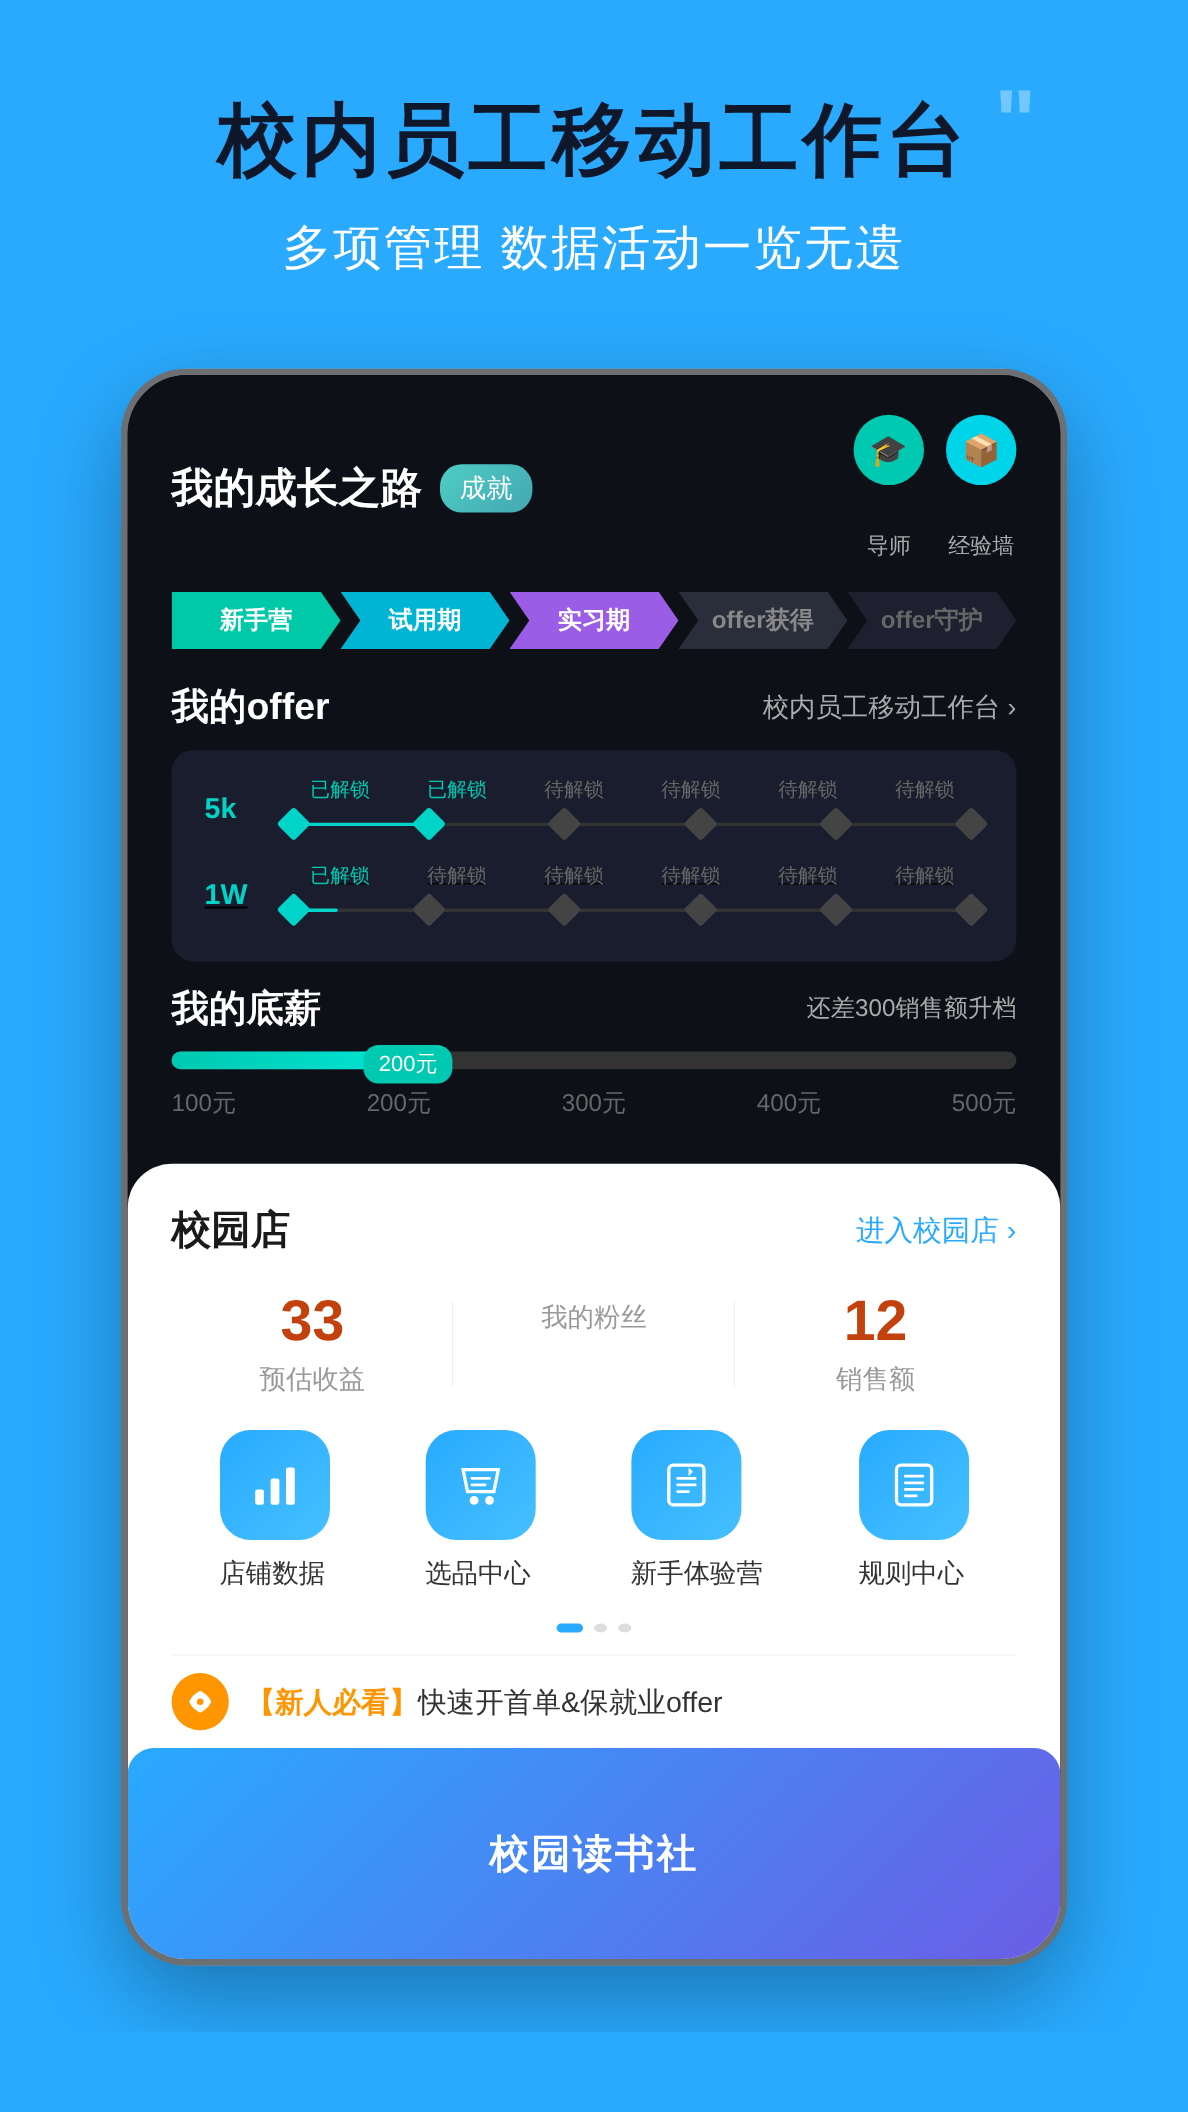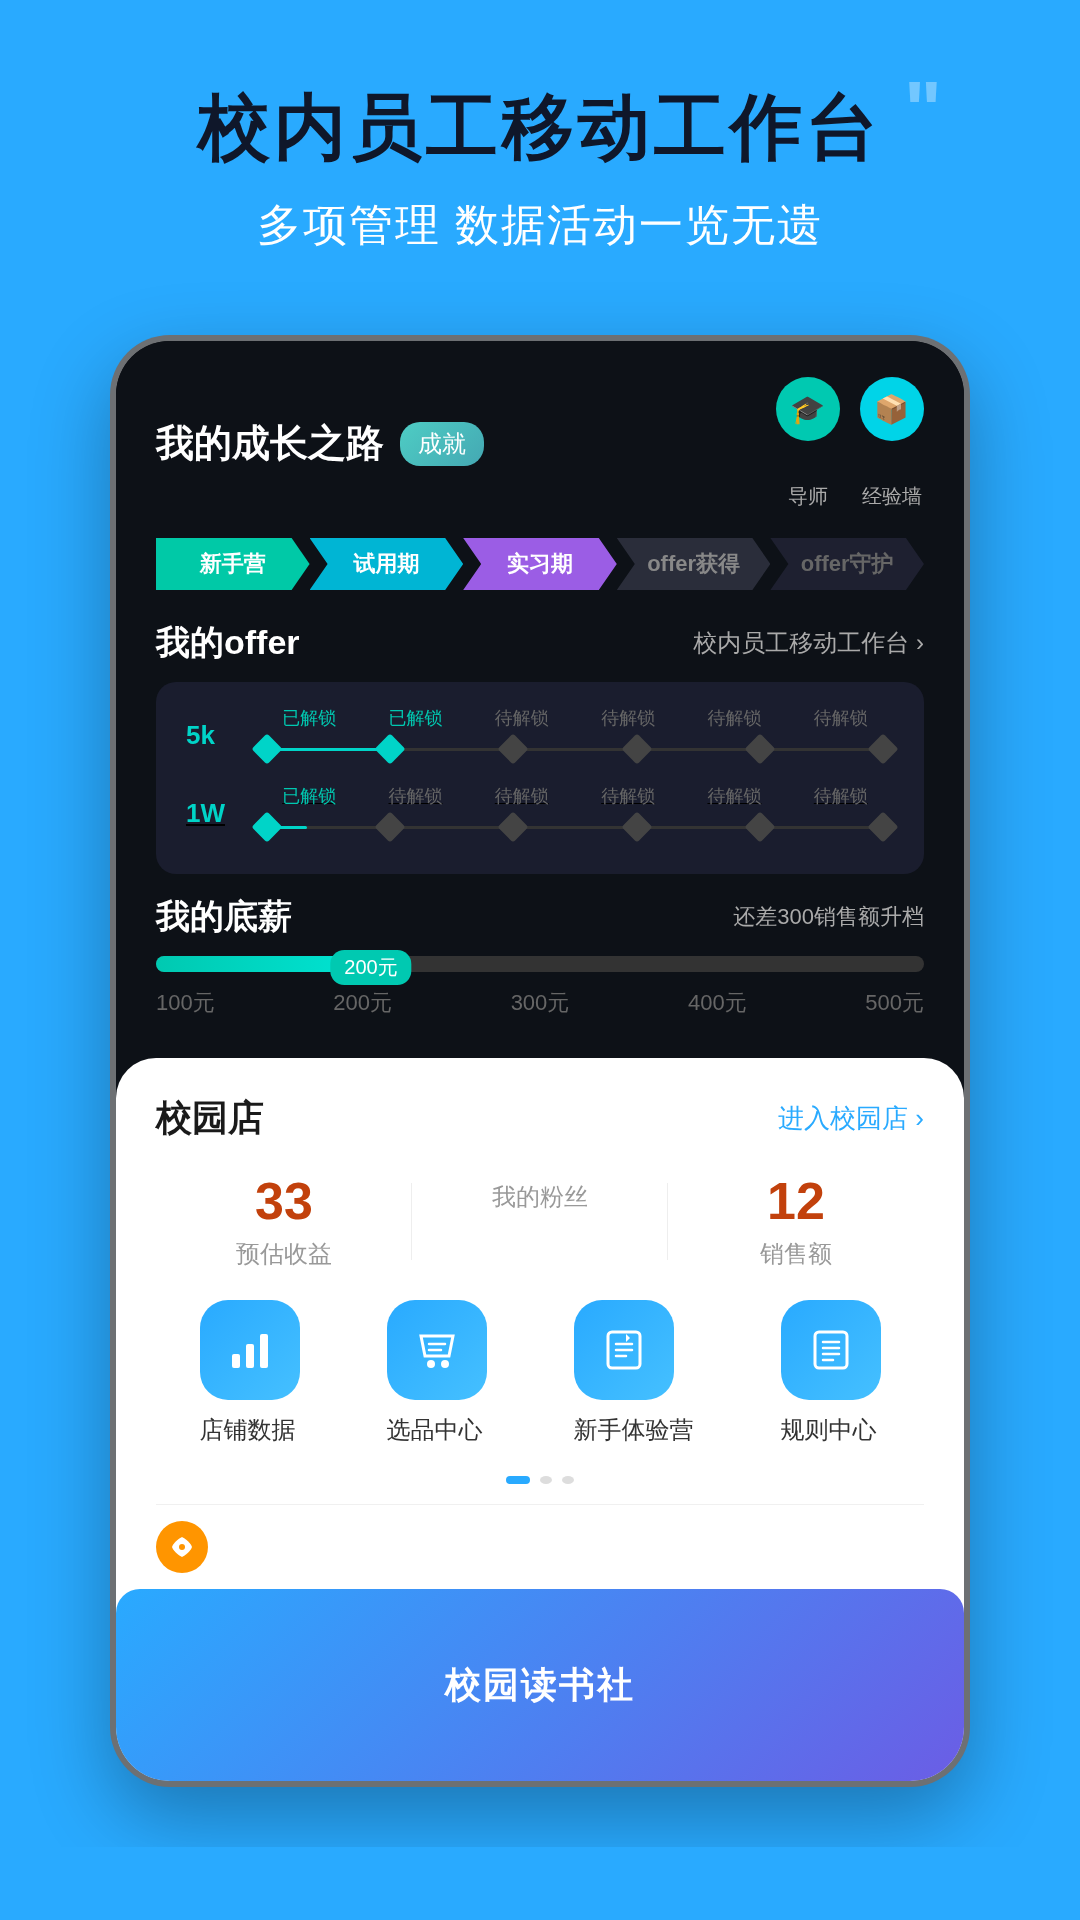--- a/index.html
+++ b/index.html
@@ -575,20 +575,23 @@
           <div class="dot inactive"></div>
         </div>
 
         <div class="announcement">
           <div class="announce-icon">
             <svg width="28" height="28" viewBox="0 0 28 28" fill="none">
               <path d="M14 4C14 4 6 8 4 14C6 20 14 24 14 24C14 24 22 20 24 14C22 8 14 4 14 4Z" fill="white"></path>
               <circle cx="14" cy="14" r="3" fill="#ff9500"></circle>
             </svg>
           </div>
+          <span class="announce-text">
+            <span style="color:#ff9500; font-weight:700;">【新人必看】</span><span>快速开首单&amp;保就业offer</span>
+          </span>
         </div>
 
         <div class="bottom-card">
           <span class="bottom-card-text">校园读书社</span>
         </div>
 
       </div>
 
     </div>
   </div>

